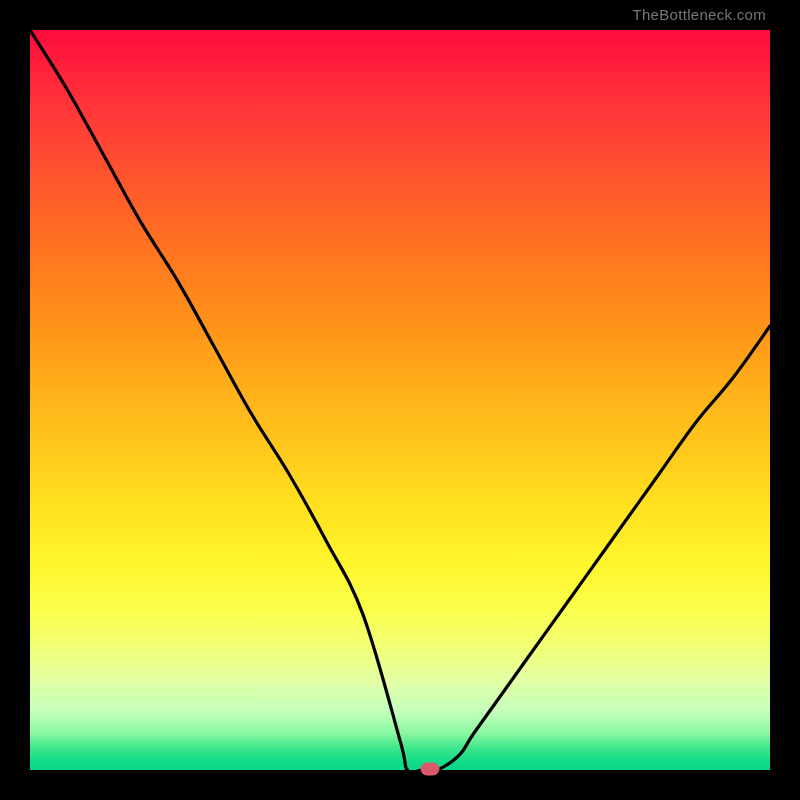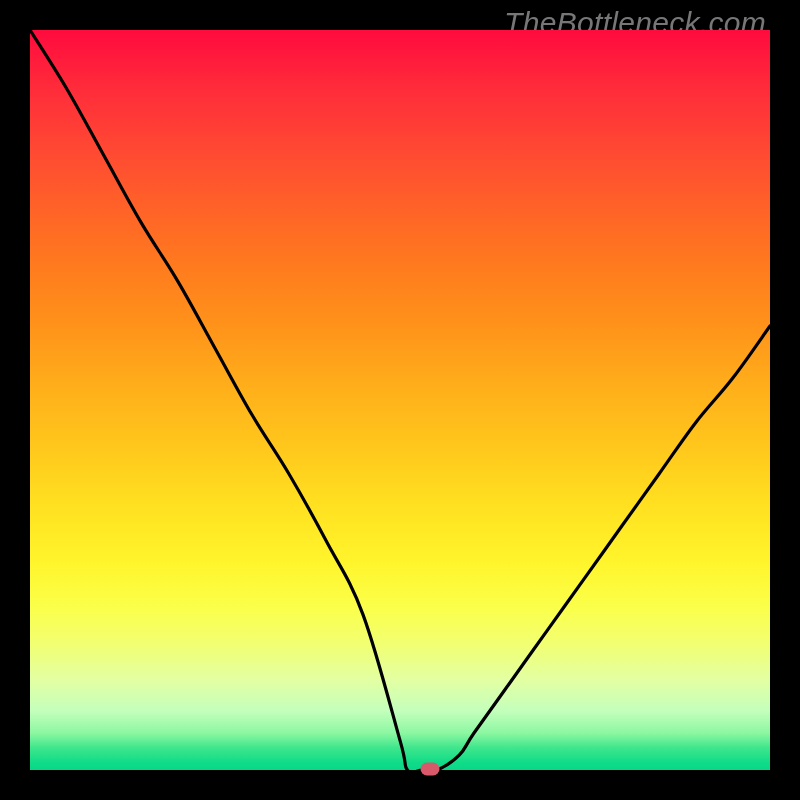--- a/index.html
+++ b/index.html
@@ -40,24 +40,23 @@
       #8cf7a2 95%,
       #3fe68c 97%,
       #0fdc88 99%,
       #0bd68a 100%);
   }
   .watermark {
     position: absolute;
     top: 6px;
     right: 34px;
     color: #777;
-    font-size: 30px;
+    font-size: 15px;
     font-weight: 400;
     letter-spacing: 0.3px;
-    font-style: italic;
   }
   svg.curve {
     position: absolute;
     left: 0;
     top: 0;
     width: 740px;
     height: 740px;
     display: block;
   }
   .marker {

